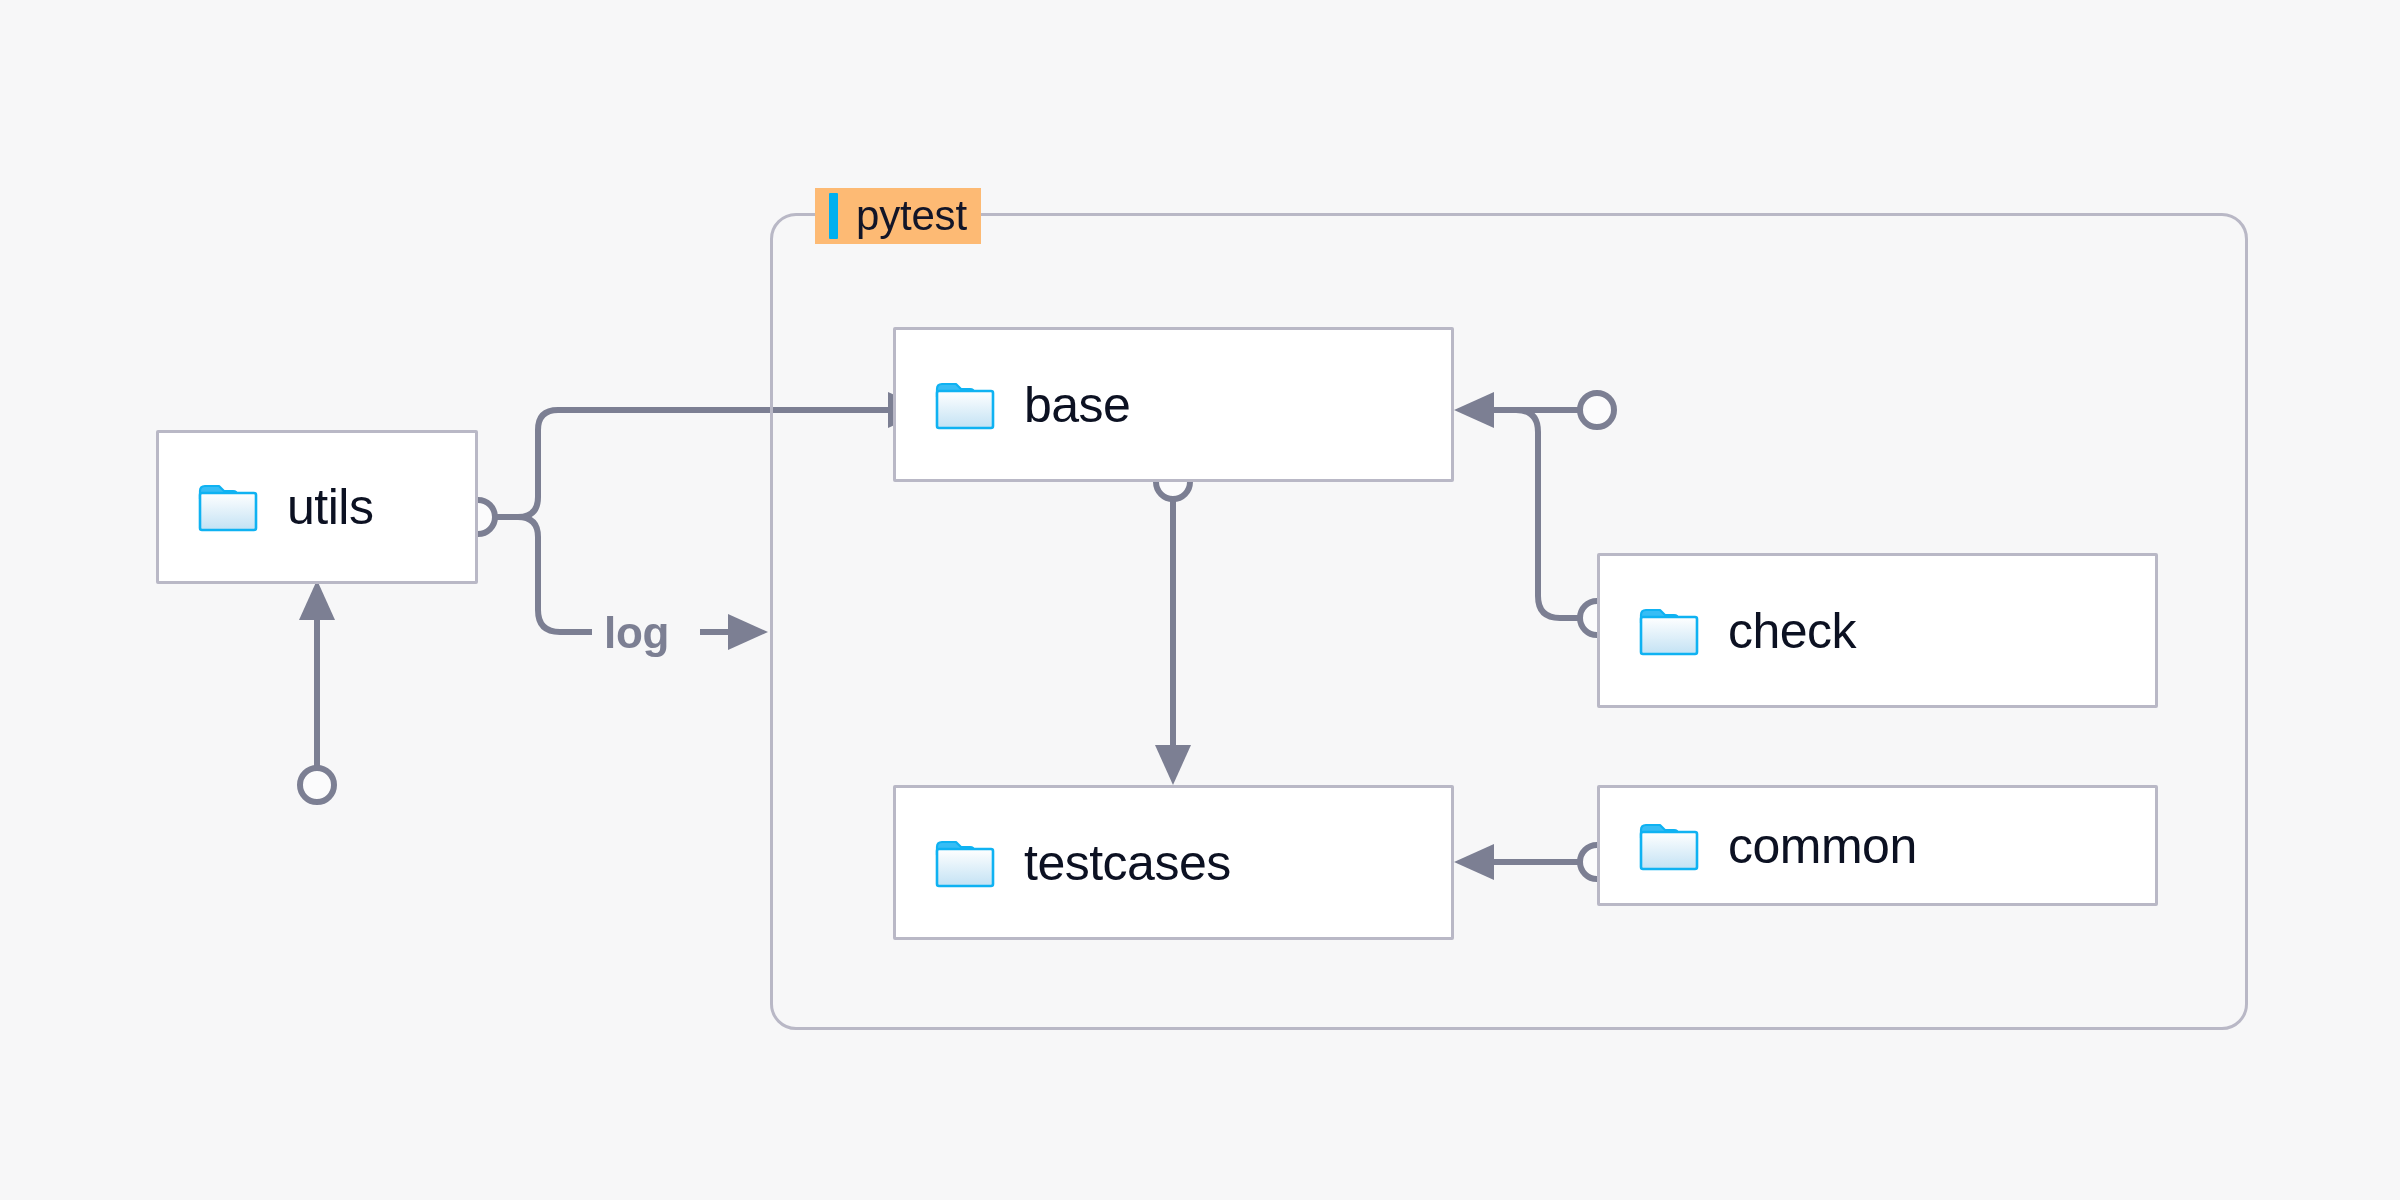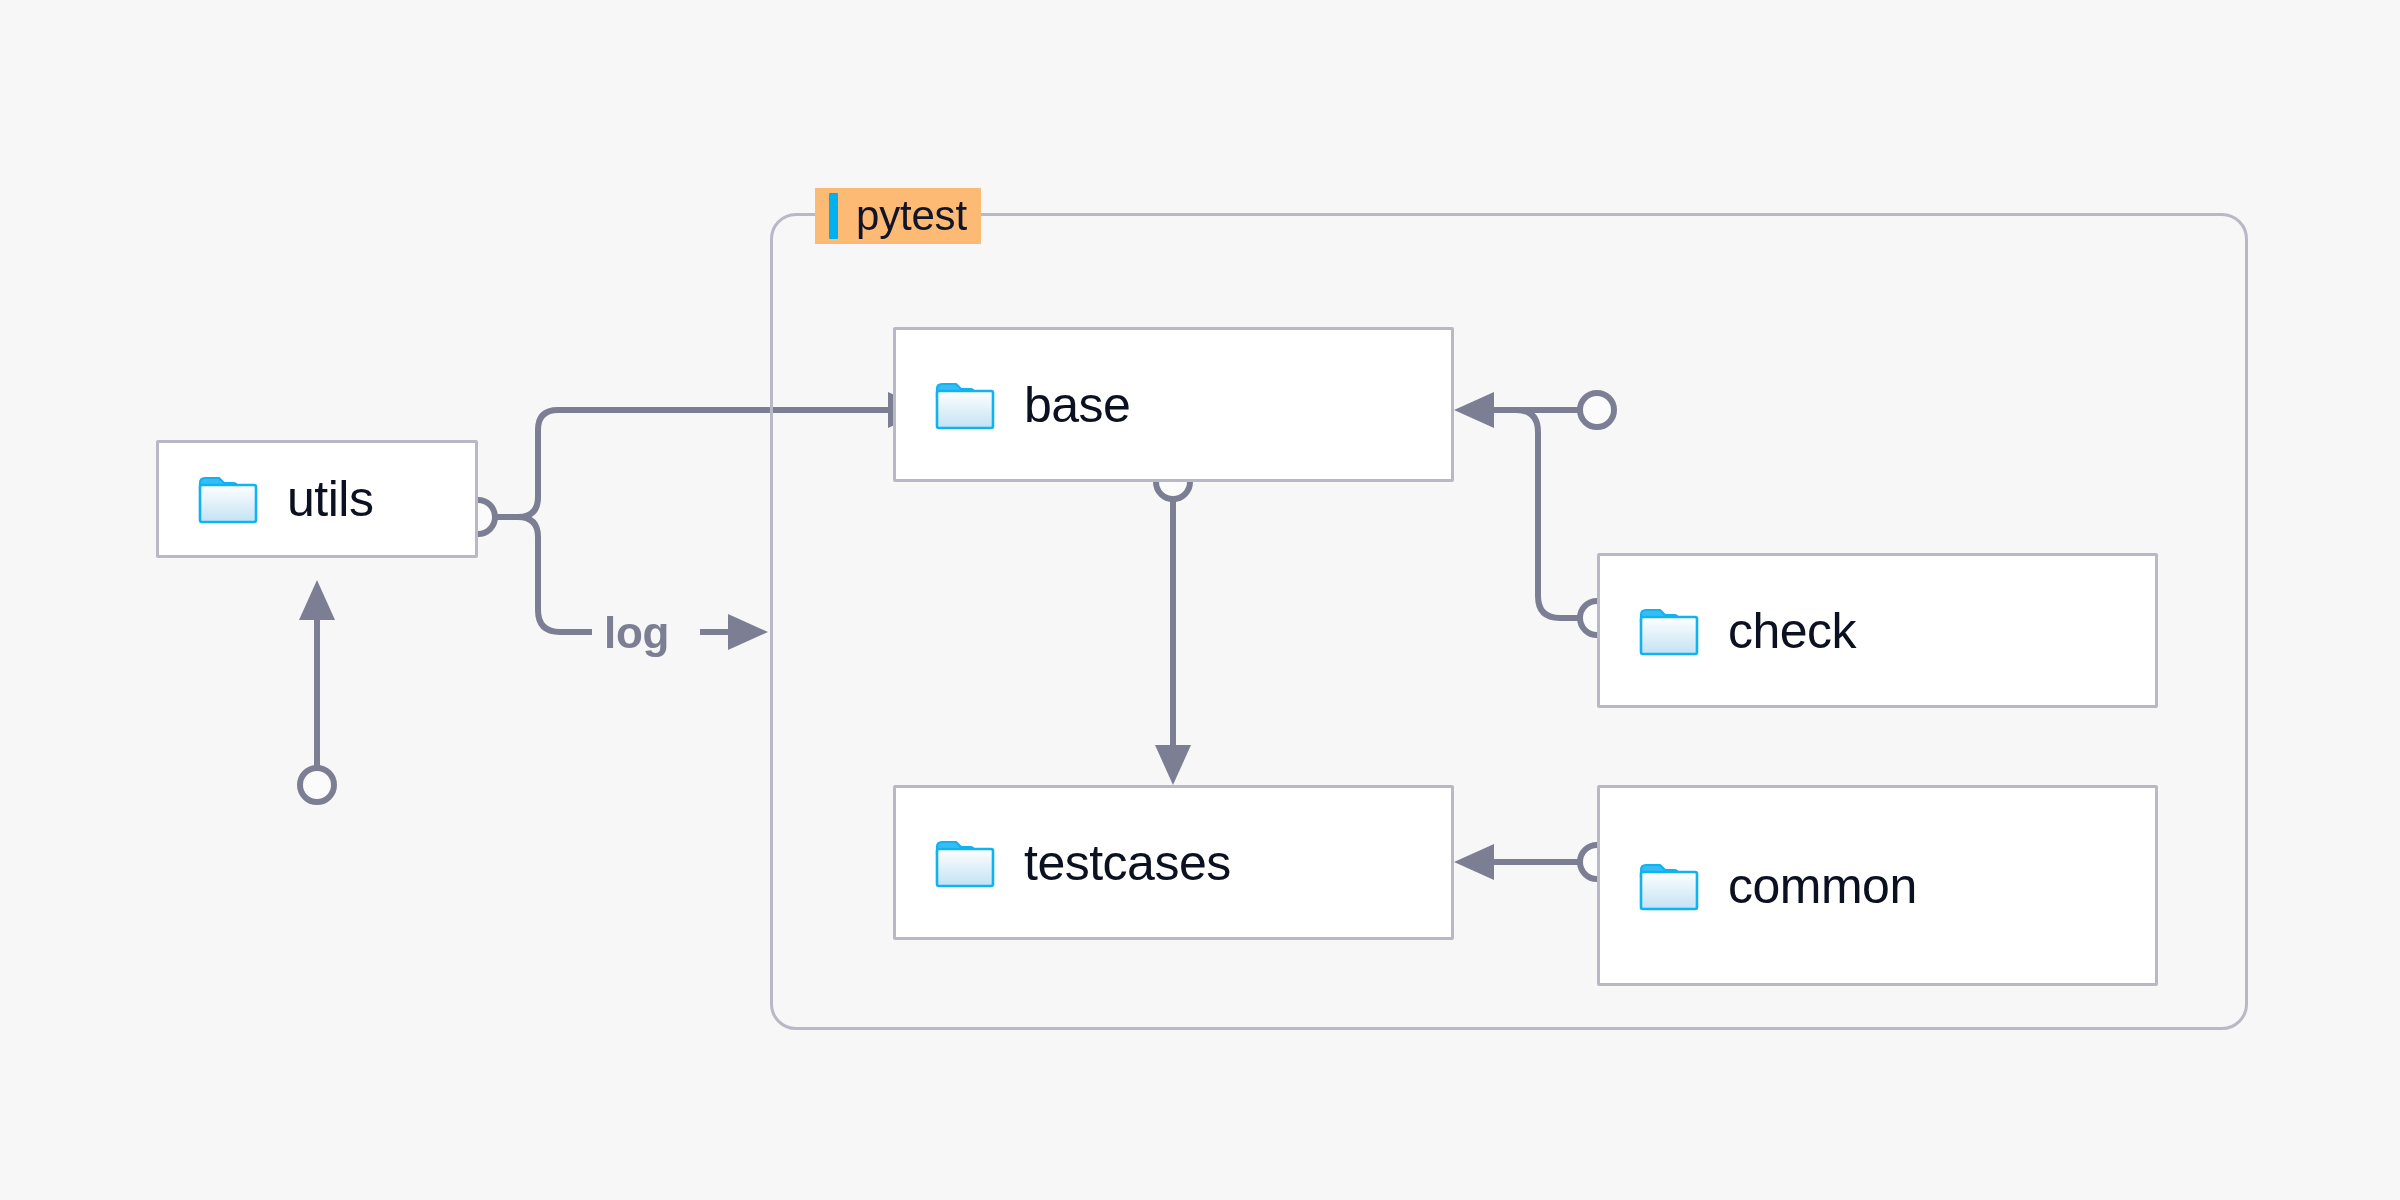--- a/index.html
+++ b/index.html
@@ -160,21 +160,21 @@
     <circle class="port-circle" cx="1597" cy="862" r="17"></circle>
   </svg>
 
   <div class="group-box" style="left:770px; top:213px; width:1478px; height:817px;"></div>
 
   <div class="group-label-wrap" style="left:815px; top:188px;">
     <span class="group-accent-bar"></span>
     <span class="group-label-text">pytest</span>
   </div>
 
-  <div class="node" style="left:156px; top:440px; width:322px; height:118px;">
+  <div class="node" style="left:156px; top:430px; width:322px; height:154px;">
     <svg class="folder-icon" viewBox="0 0 62 52">
       <path d="M3 10 q0-5 5-5 h14 l5 5 h9 q4 0 4 4 v4 h-37 z" fill="#37bdf5" stroke="#0fb2f2" stroke-width="2.2" stroke-linejoin="round"></path>
       <rect x="3" y="12" width="56" height="37" rx="2" fill="url(#folderGrad)" stroke="#0fb2f2" stroke-width="2.6"></rect>
     </svg>
     <span class="node-label">utils</span>
   </div>
 
 
   <div class="node" style="left:893px; top:327px; width:561px; height:155px;">
     <svg class="folder-icon" viewBox="0 0 62 52">
@@ -194,21 +194,21 @@
 
 
   <div class="node" style="left:1597px; top:553px; width:561px; height:155px;">
     <svg class="folder-icon" viewBox="0 0 62 52">
       <path d="M3 10 q0-5 5-5 h14 l5 5 h9 q4 0 4 4 v4 h-37 z" fill="#37bdf5" stroke="#0fb2f2" stroke-width="2.2" stroke-linejoin="round"></path>
       <rect x="3" y="12" width="56" height="37" rx="2" fill="url(#folderGrad)" stroke="#0fb2f2" stroke-width="2.6"></rect>
     </svg>
     <span class="node-label">check</span>
   </div>
 
-  <div class="node" style="left:1597px; top:785px; width:561px; height:201px;text-align:right;">
+  <div class="node" style="left:1597px; top:785px; width:561px; height:121px;text-align:right;">
     <svg class="folder-icon" viewBox="0 0 62 52">
       <path d="M3 10 q0-5 5-5 h14 l5 5 h9 q4 0 4 4 v4 h-37 z" fill="#37bdf5" stroke="#0fb2f2" stroke-width="2.2" stroke-linejoin="round"></path>
       <rect x="3" y="12" width="56" height="37" rx="2" fill="url(#folderGrad)" stroke="#0fb2f2" stroke-width="2.6"></rect>
     </svg>
     <span class="node-label">common</span>
   </div>
 
   <div class="edge-label" style="left:604px; top:608px;font-weight:bold;">log</div>
 
 </div>

